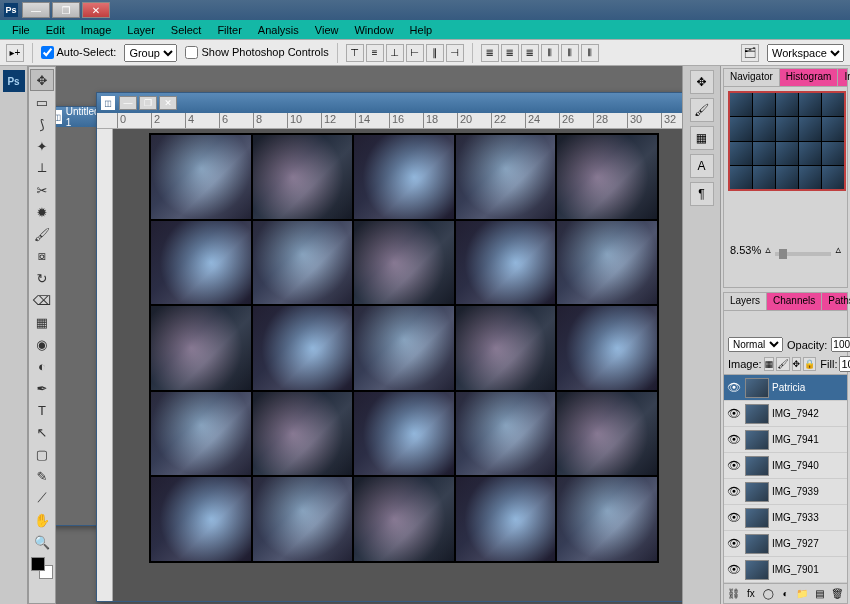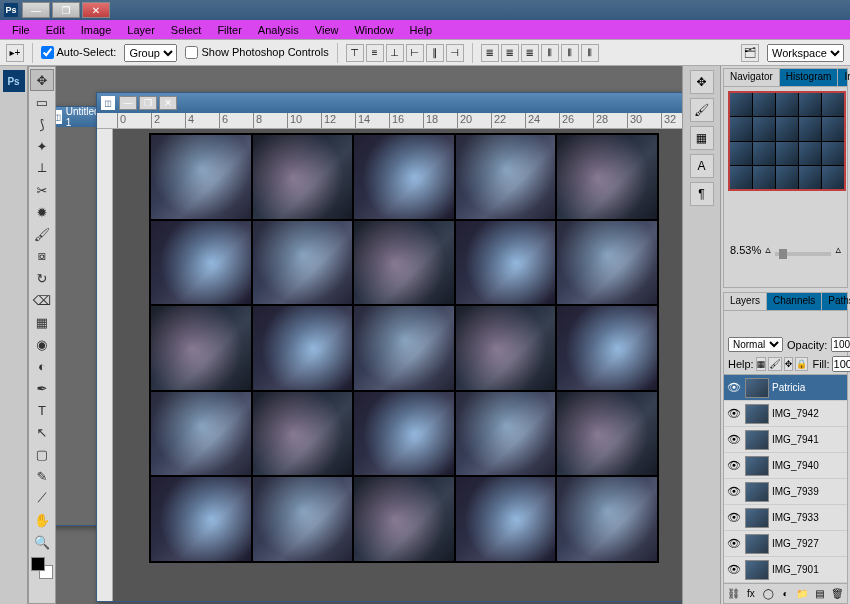--- a/index.html
+++ b/index.html
@@ -7,21 +7,21 @@
 
 
 .titlebar { height: 20px; background: linear-gradient(#4a6a8a, #365a80); display: flex; align-items: center; padding: 0 4px; color: white; }
 .titlebar .ps-icon { width: 14px; height: 14px; background: #0a3c6e; margin-right: 4px; display: flex; align-items: center; justify-content: center; font-size: 9px; font-weight: bold; }
 .titlebar .title { flex: 1; }
 .win-controls { display: flex; gap: 2px; }
 .win-btn { width: 28px; height: 16px; background: linear-gradient(#d8d8d8,#b8b8b8); border: 1px solid #888; display: flex; align-items: center; justify-content: center; font-size: 10px; cursor: pointer; }
 .win-btn.close { background: linear-gradient(#e07070,#c04040); color: white; }
 
 
-.menubar { height: 20px; background: #d946ef; display: flex; align-items: center; padding: 0 4px; border-bottom: 1px solid #aaa; }
+.menubar { height: 20px; background: #14b8a6; display: flex; align-items: center; padding: 0 4px; border-bottom: 1px solid #aaa; }
 .menubar span { padding: 2px 8px; cursor: pointer; }
 
 
 .optionsbar { height: 26px; background: #eaeaea; border-bottom: 1px solid #aaa; display: flex; align-items: center; padding: 0 6px; gap: 8px; }
 .optionsbar .sep { width: 1px; height: 20px; background: #bbb; }
 .optionsbar select { font-size: 11px; height: 18px; }
 .optionsbar input[type=checkbox] { vertical-align: middle; }
 .icon-btn { width: 18px; height: 18px; border: 1px solid #aaa; background: #e8e8e8; display: inline-flex; align-items: center; justify-content: center; font-size: 10px; cursor: pointer; }
 .icon-group { display: flex; gap: 2px; }
 
@@ -64,21 +64,21 @@
 .thumb.t2::after { background: radial-gradient(circle at 40% 50%, rgba(180,120,140,0.5) 0%, rgba(20,20,30,0.7) 70%); }
 .thumb.t3::after { background: radial-gradient(circle at 60% 50%, rgba(160,200,240,0.6) 0%, rgba(30,20,40,0.7) 70%); }
 
 
 .panel-dock { width: 38px; background: #c8c8c8; border-left: 1px solid #999; display: flex; flex-direction: column; align-items: center; padding: 4px 0; gap: 4px; }
 .dock-icon { width: 24px; height: 24px; background: #d8d8d8; border: 1px solid #aaa; display: flex; align-items: center; justify-content: center; font-size: 12px; cursor: pointer; }
 
 .panels { width: 130px; background: #d4d4d4; border-left: 1px solid #999; display: flex; flex-direction: column; }
 
 .panel { border: 1px solid #aaa; background: #d4d4d4; margin: 2px; }
-.panel-tabs { display: flex; background: #0369a1; border-bottom: 1px solid #aaa; height: 18px; }
+.panel-tabs { display: flex; background: #ec4899; border-bottom: 1px solid #aaa; height: 18px; }
 .panel-tab { padding: 2px 6px; font-size: 10px; border-right: 1px solid #aaa; cursor: pointer; }
 .panel-tab.active { background: #d4d4d4; }
 
 .navigator-body { height: 200px; padding: 4px; }
 .nav-preview { width: 118px; height: 100px; background: #000; border: 2px solid #c04040; display: grid; grid-template-columns: repeat(5,1fr); grid-template-rows: repeat(4,1fr); gap: 1px; }
 .nav-thumb { background: linear-gradient(135deg,#3a5a7a,#1a2a3a); }
 .nav-zoom-row { display: flex; align-items: flex-end; gap: 4px; margin-top: 52px; padding: 0 2px; }
 .nav-zoom-row .slider { flex: 1; height: 4px; background: #bbb; position: relative; }
 .nav-zoom-row .thumb-handle { width: 8px; height: 10px; background: #888; position: absolute; left: 8%; top: -3px; }
 .layers-opts { display: flex; gap: 4px; padding: 2px 4px; align-items: center; font-size: 10px; margin-top: 24px; }
@@ -311,21 +311,21 @@
         <div class="panel-tab active">Layers</div>
         <div class="panel-tab">Channels</div>
         <div class="panel-tab">Paths</div>
       </div>
       <div class="layers-opts">
         <select><option>Normal</option></select>
         <span>Opacity:</span>
         <input value="100%" style="">
       </div>
       <div class="layers-lock-row">
-        <span>Help:</span>
+        <span>Image:</span>
         <span class="lock-icon">▦</span>
         <span class="lock-icon">🖌</span>
         <span class="lock-icon">✥</span>
         <span class="lock-icon">🔒</span>
         <span style="flex:1"></span>
         <span>Fill:</span>
         <input style="width: 36px;" value="100%">
       </div>
       <div class="layer-list">
         <div class="layer-row active">

